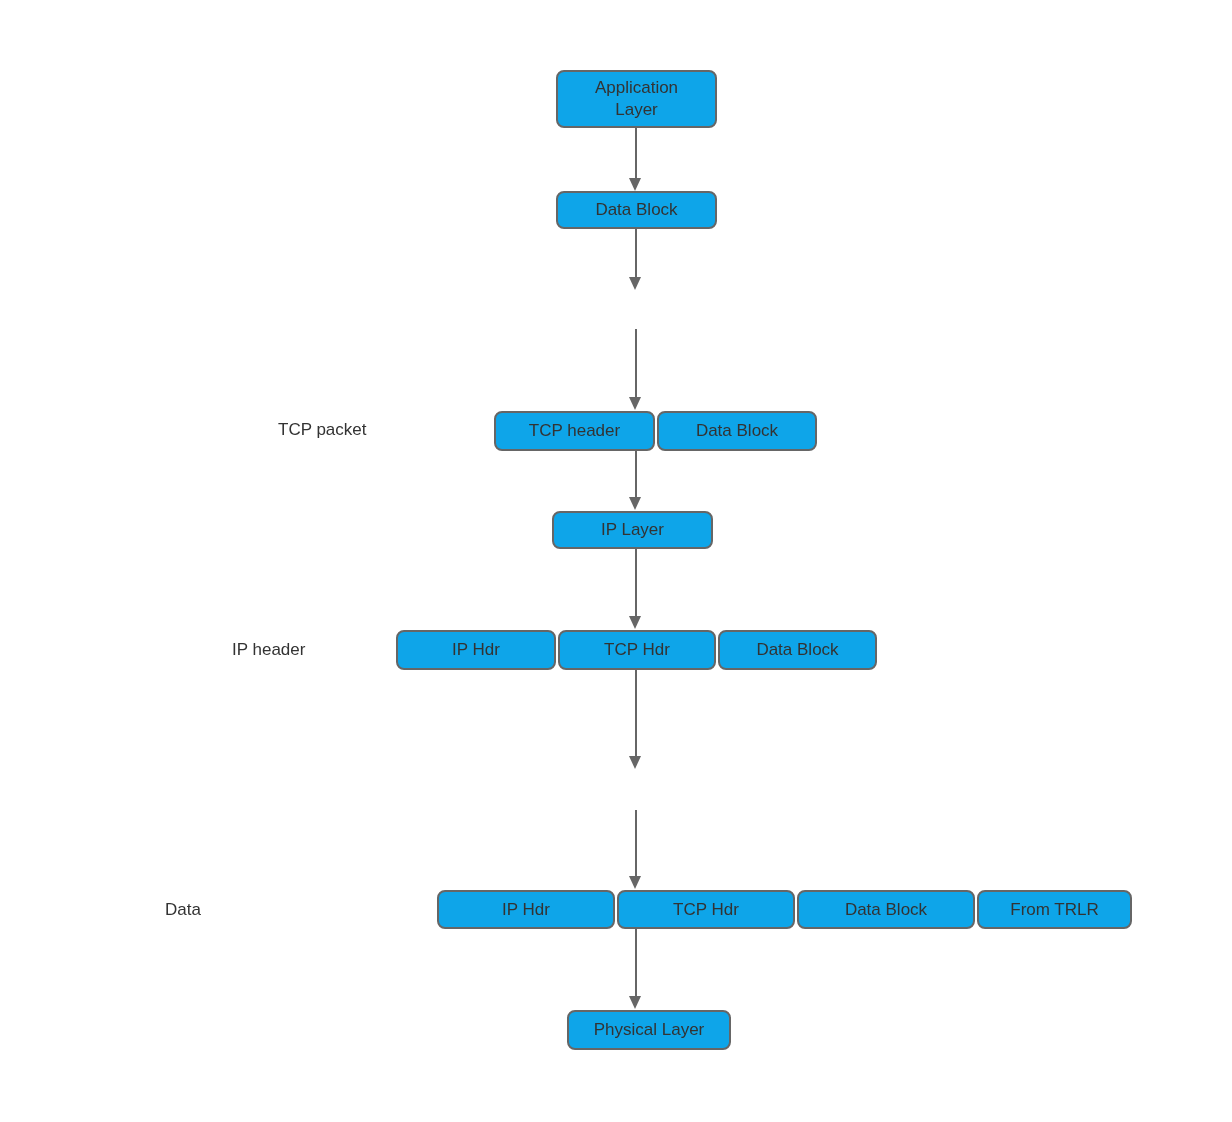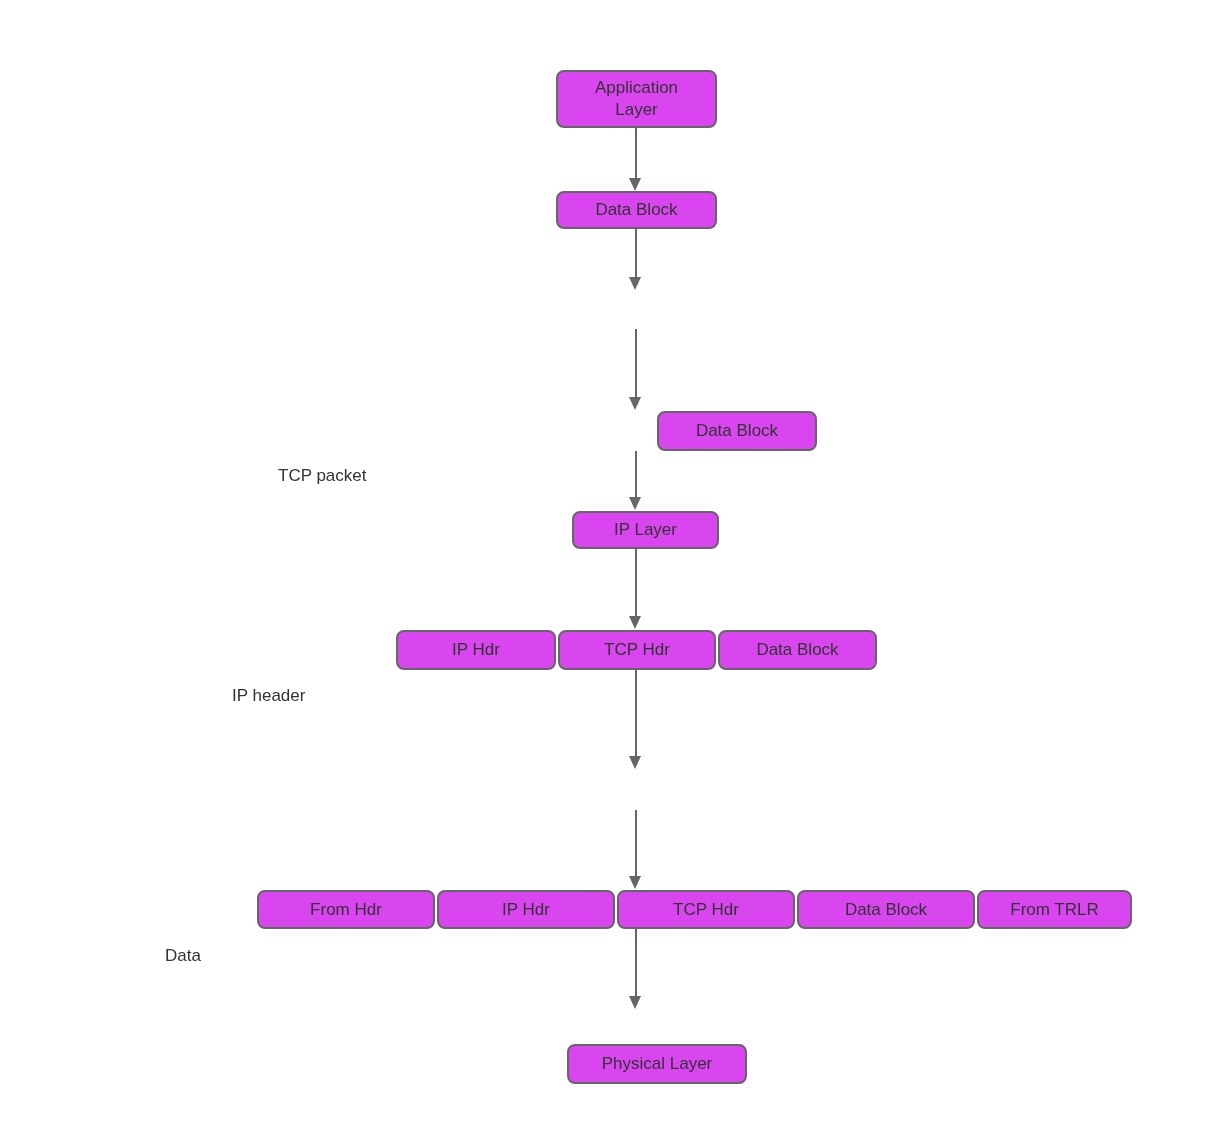--- a/index.html
+++ b/index.html
@@ -12,40 +12,39 @@
     width: 1232px;
     height: 1122px;
     background: var(--bg, #ffffff);
     overflow: hidden;
   }
   .node {
     position: absolute;
     box-sizing: border-box;
     border: 2.5px solid var(--stroke, #666666);
     border-radius: 8px;
-    background: #d946ef;
+    background: #0ea5e9;
     color: var(--text, #333333);
     font-size: 17px;
     line-height: 22px;
     display: flex;
     align-items: center;
     justify-content: center;
     text-align: center;
     padding: 0 4px;
   }
   .node.two-line {
     padding: 0 26px;
   }
   .row-label {
     position: absolute;
     color: var(--text, #333333);
     font-size: 17px;
     line-height: 20px;
     white-space: nowrap;
-    margin-top: 46px;
   }
   .aline {
     position: absolute;
     width: 2px;
     background: var(--stroke, #666666);
   }
   .ahead {
     position: absolute;
     width: 0;
     height: 0;
@@ -58,38 +57,38 @@
 <body>
 
 <div class="canvas">
 
   <div class="node two-line" style="left:556px;top:70px;width:161px;height:58px">Application Layer</div>
 
   <div class="node" style="left:556px;top:191px;width:161px;height:38px">Data Block</div>
 
 
   <div class="row-label" style="left:278px;top:420px">TCP packet</div>
+  <div class="node" style="left:494px;top:411px;width:161px;height:40px">TCP header</div>
   <div class="node" style="left:657px;top:411px;width:160px;height:40px">Data Block</div>
 
-  <div class="node" style="left:572px;top:511px;width:147px;height:38px">IP Layer</div>
+  <div class="node" style="left:552px;top:511px;width:161px;height:38px">IP Layer</div>
 
   <div class="row-label" style="left:232px;top:640px">IP header</div>
   <div class="node" style="left:396px;top:630px;width:160px;height:40px">IP Hdr</div>
   <div class="node" style="left:558px;top:630px;width:158px;height:40px">TCP Hdr</div>
   <div class="node" style="left:718px;top:630px;width:159px;height:40px">Data Block</div>
 
 
   <div class="row-label" style="left:165px;top:900px">Data</div>
-  <div class="node" style="left:257px;top:890px;width:178px;height:39px">From Hdr</div>
   <div class="node" style="left:437px;top:890px;width:178px;height:39px">IP Hdr</div>
   <div class="node" style="left:617px;top:890px;width:178px;height:39px">TCP Hdr</div>
   <div class="node" style="left:797px;top:890px;width:178px;height:39px">Data Block</div>
   <div class="node" style="left:977px;top:890px;width:155px;height:39px">From TRLR</div>
 
-  <div class="node" style="left:567px;top:1044px;width:180px;height:40px">Physical Layer</div>
+  <div class="node" style="left:567px;top:1010px;width:164px;height:40px">Physical Layer</div>
 
   <div>
     <div class="aline" style="left:635px;top:128px;height:50px"></div>
     <div class="ahead" style="left:629px;top:178px"></div>
   </div>
   <div>
     <div class="aline" style="left:635px;top:229px;height:48px"></div>
     <div class="ahead" style="left:629px;top:277px"></div>
   </div>
   <div>

